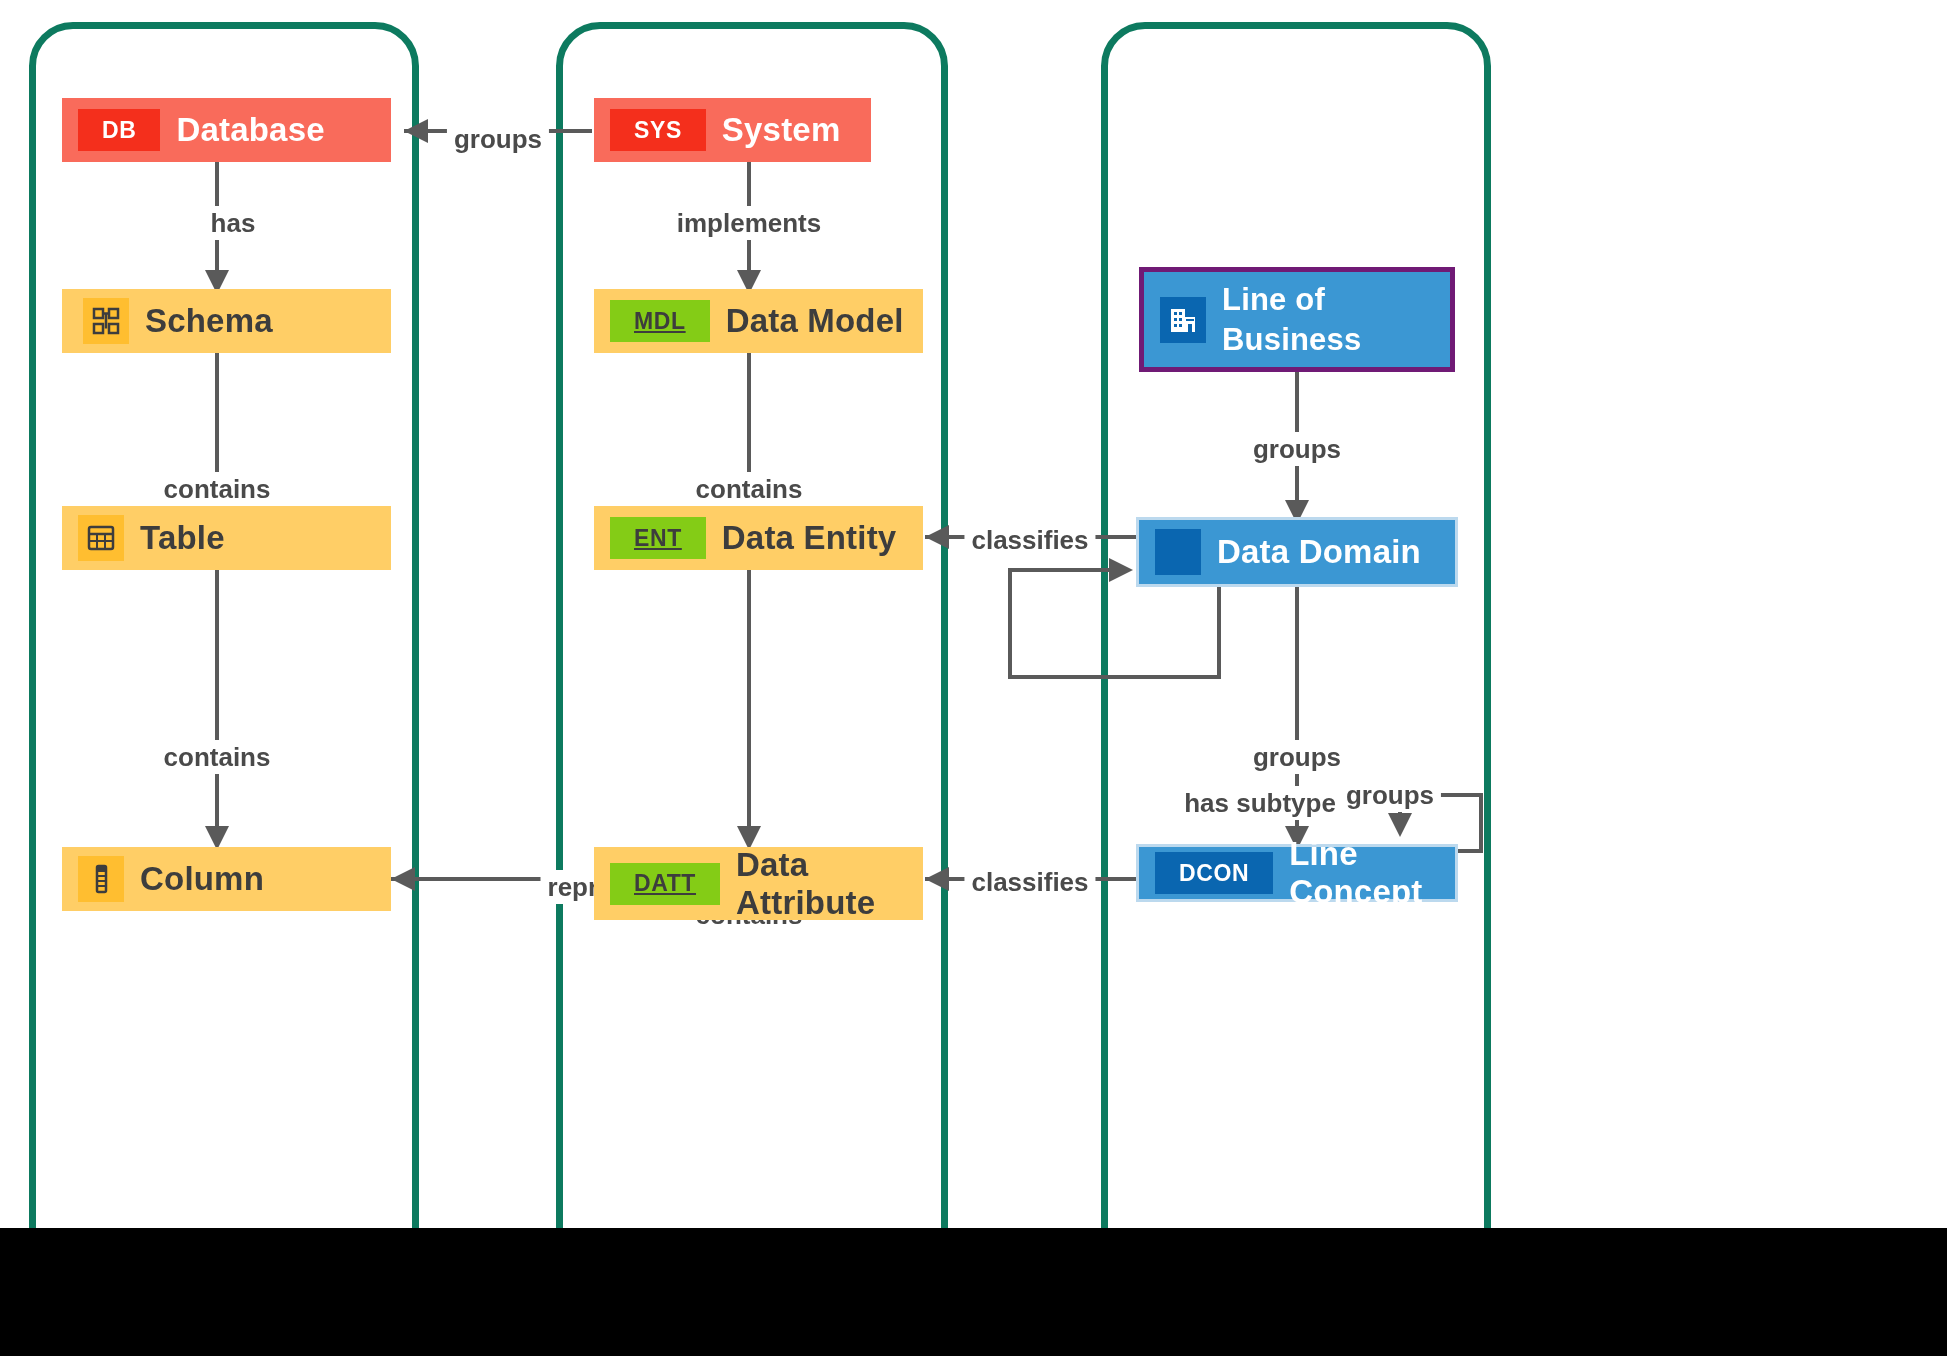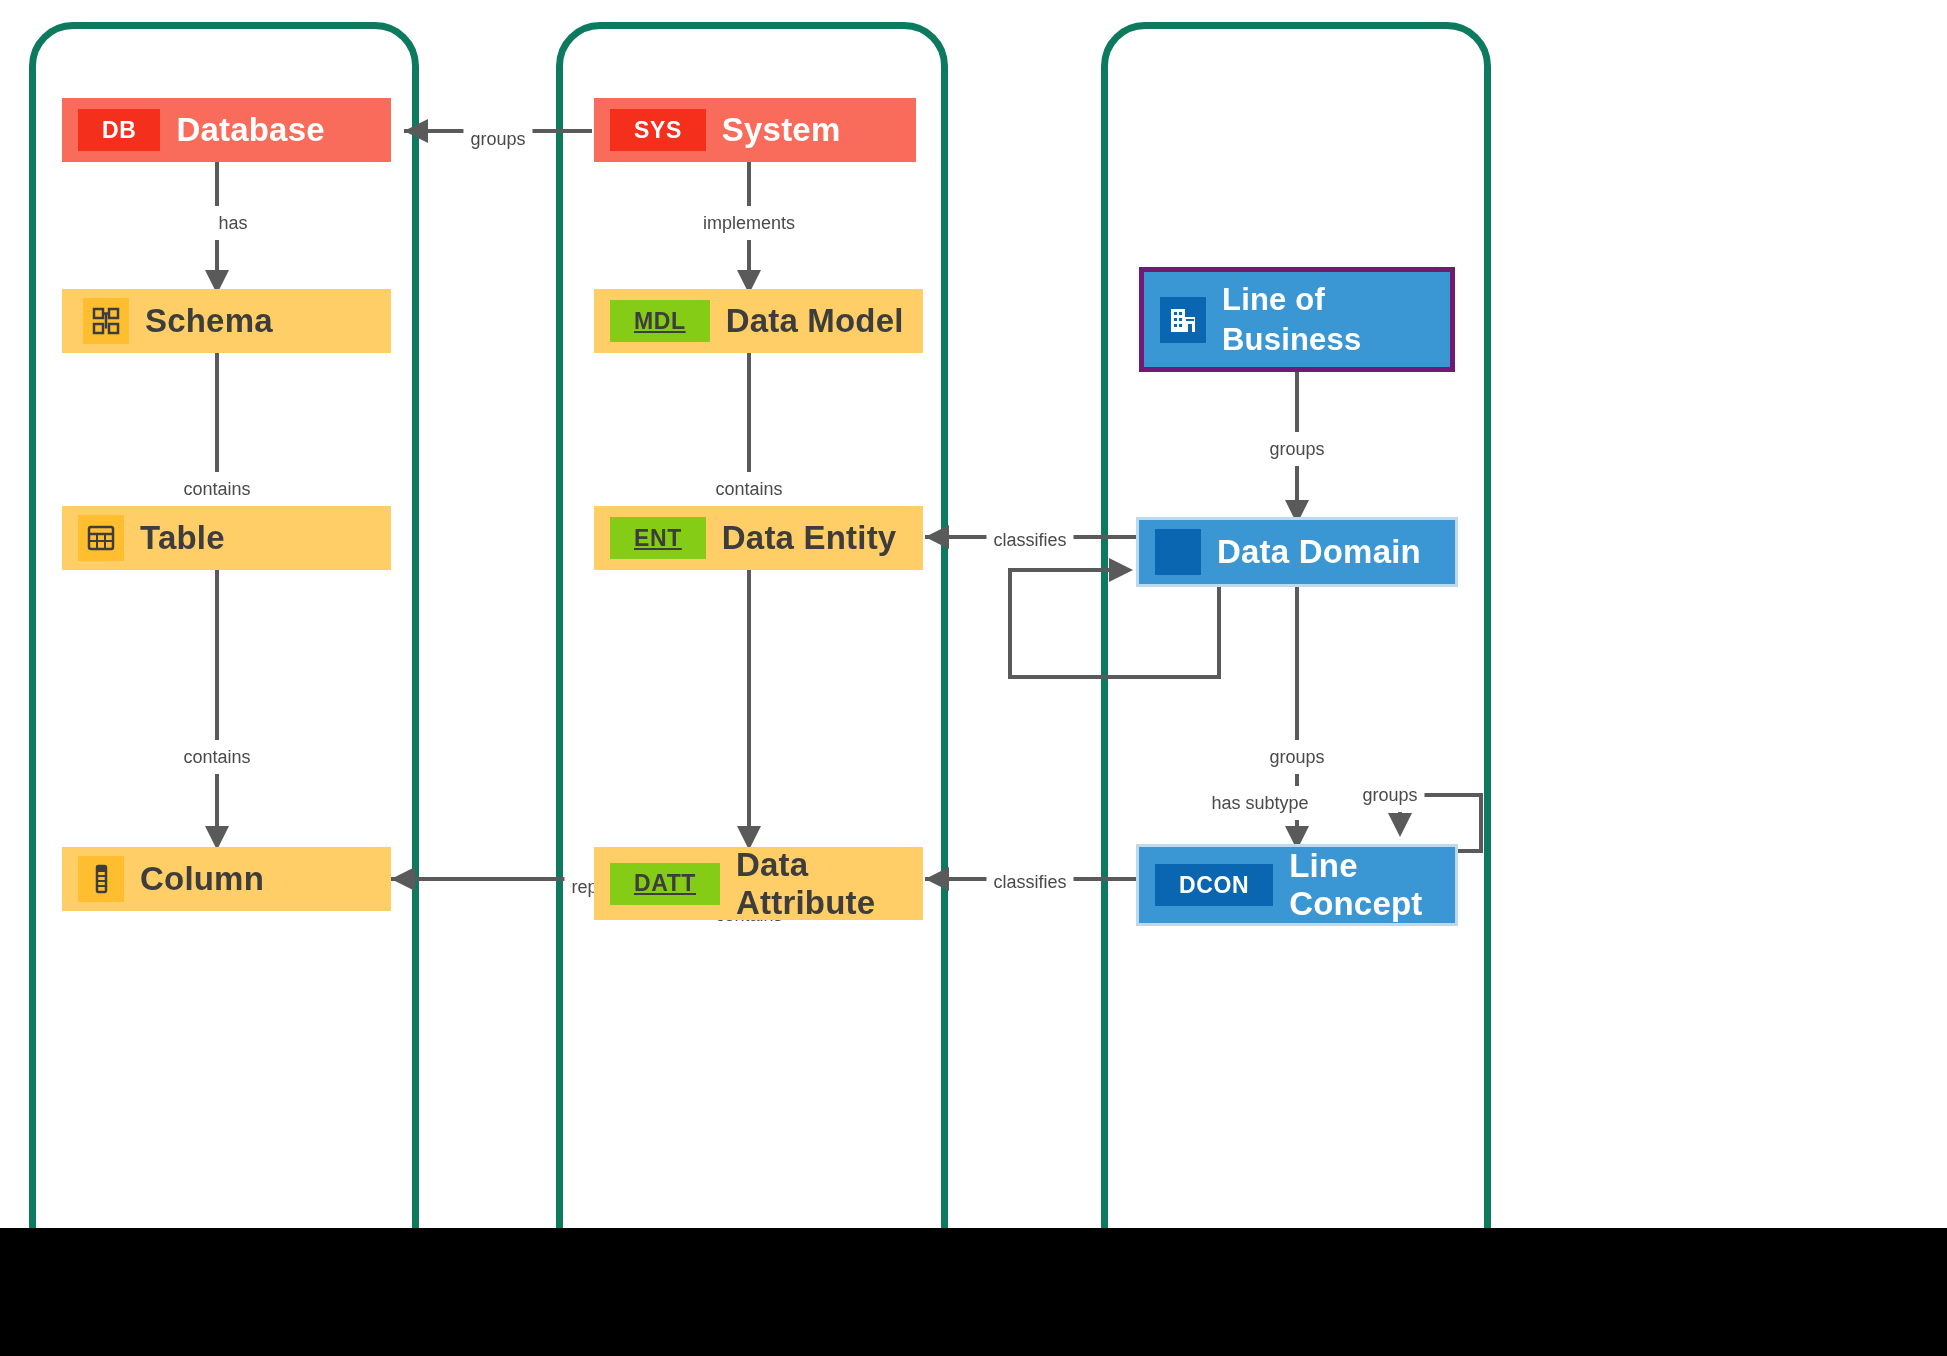--- a/index.html
+++ b/index.html
@@ -42,27 +42,28 @@
     z-index: 10;
     pointer-events: none;
   }
   .edge-line { stroke: #5a5a5a; stroke-width: 4; fill: none; }
   .edge-head { fill: #5a5a5a; }
 
   
   .edge-label {
     position: absolute;
     z-index: 20;
-    font-size: 18px;
+    font-size: 26px;
     color: #4a4a4a;
     background: #ffffff;
     padding: 0 7px;
     white-space: nowrap;
     line-height: 34px;
     transform: translate(-50%, -50%);
+    font-weight: bold;
   }
 
   
   .node {
     position: absolute;
     z-index: 25;
     display: flex;
     align-items: center;
     padding: 0 16px;
     font-weight: bold;
@@ -244,21 +245,21 @@
         <rect x="12" y="3" width="9" height="26" rx="1.5" fill="none" stroke="#3d3d3d" stroke-width="2.5"></rect>
         <rect x="12" y="3" width="9" height="6" fill="#3d3d3d"></rect>
         <line x1="12" y1="13" x2="21" y2="13" stroke="#3d3d3d" stroke-width="2"></line>
         <line x1="12" y1="18" x2="21" y2="18" stroke="#3d3d3d" stroke-width="2"></line>
         <line x1="12" y1="23" x2="21" y2="23" stroke="#3d3d3d" stroke-width="2"></line>
       </svg>
     </span>
     <span class="label">Column</span>
   </div>
 
-  <div class="node red" style="left:594px; top:98px; width:322px; height:64px;">
+  <div class="node red" style="left:594px; top:98px; width:277px; height:64px;">
     <span class="badge red-b">SYS</span>
     <span class="label">System</span>
   </div>
 
   <div class="node amber" style="left:594px; top:289px; width:329px; height:64px;">
     <span class="badge amber-b">MDL</span>
     <span class="label">Data Model</span>
   </div>
 
   <div class="node amber" style="left:594px; top:506px; width:329px; height:64px;">
@@ -290,20 +291,20 @@
     </span>
     <span class="label">Line of
 Business</span>
   </div>
 
   <div class="node blue" style="left:1139px; top:520px; width:316px; height:64px;">
     <span class="icon-tile blue-t"></span>
     <span class="label">Data Domain</span>
   </div>
 
-  <div class="node blue" style="left:1139px; top:847px; width:316px; height:76px;">
+  <div class="node blue" style="left:1139px; top:847px; width:316px; height:52px;">
     <span class="badge blue-b">DCON</span>
     <span class="label">Line Concept</span>
   </div>
 
   <div class="black-band"></div>
 
 </div>
 
 </body></html>

